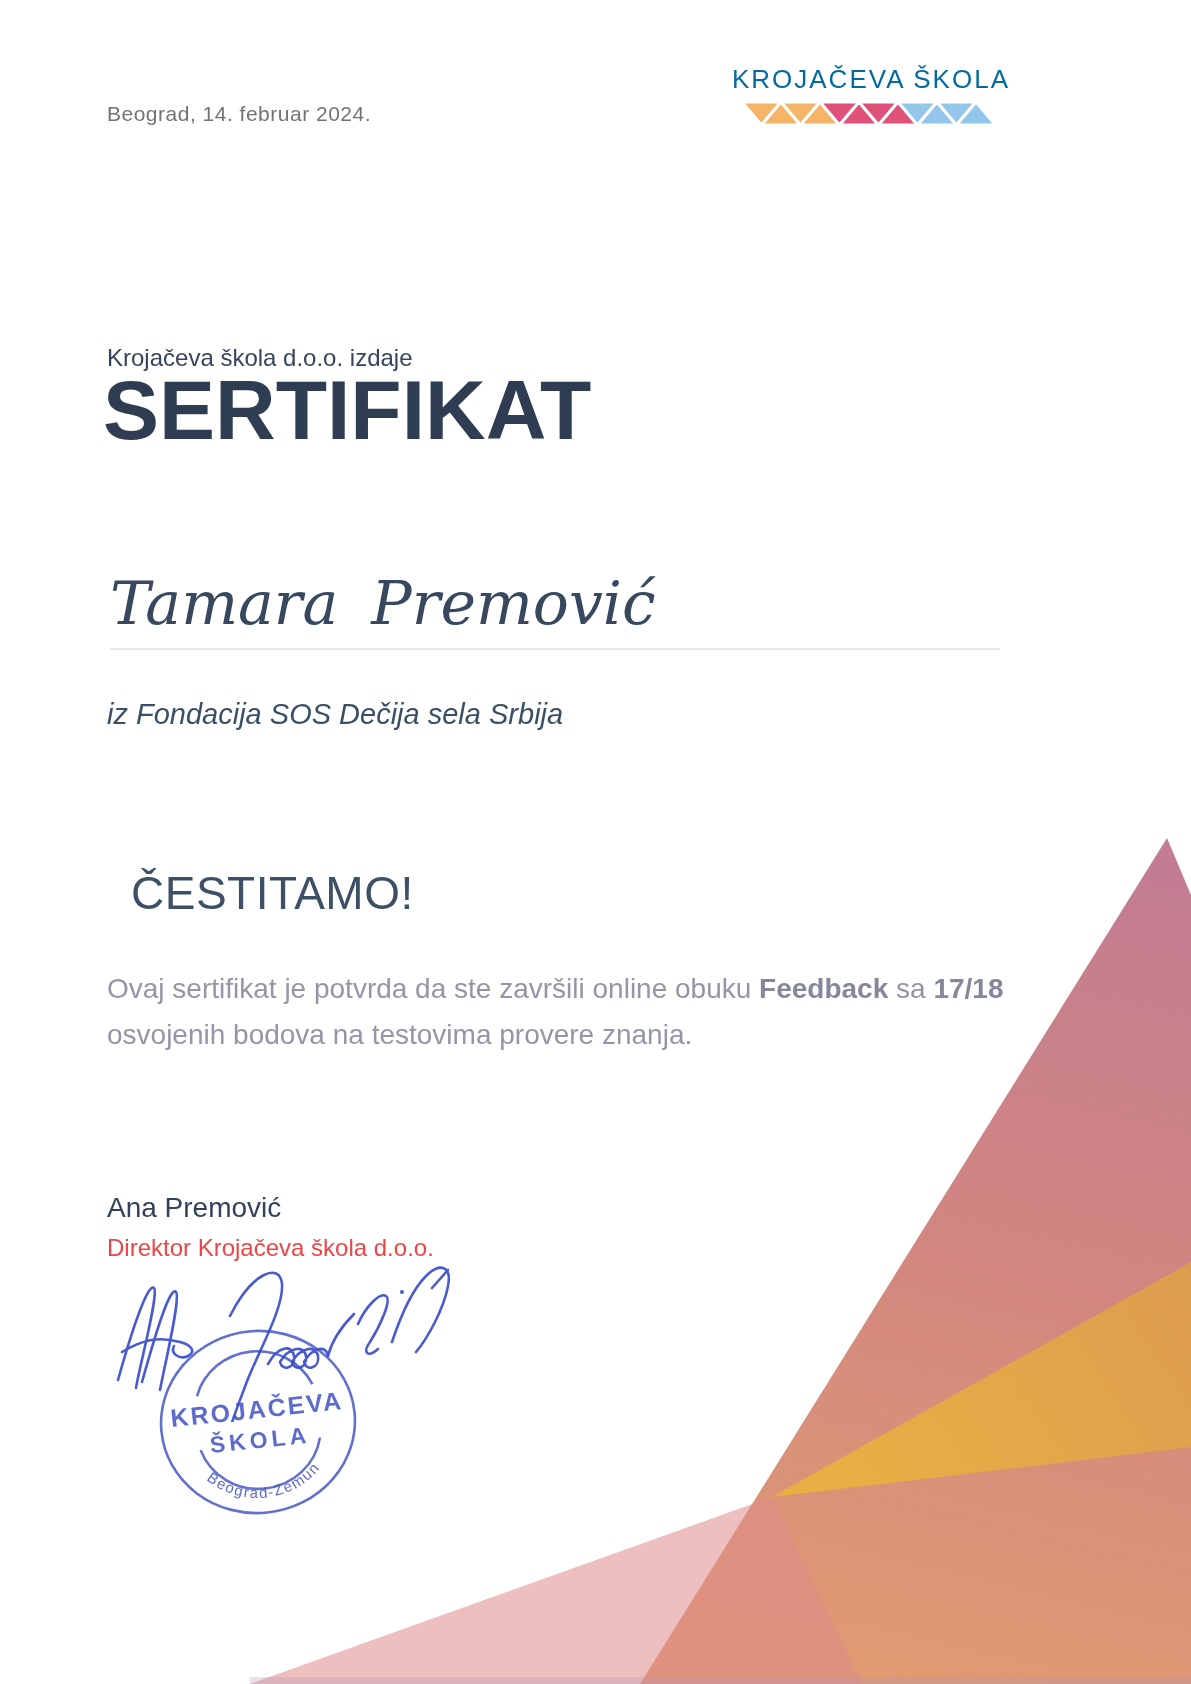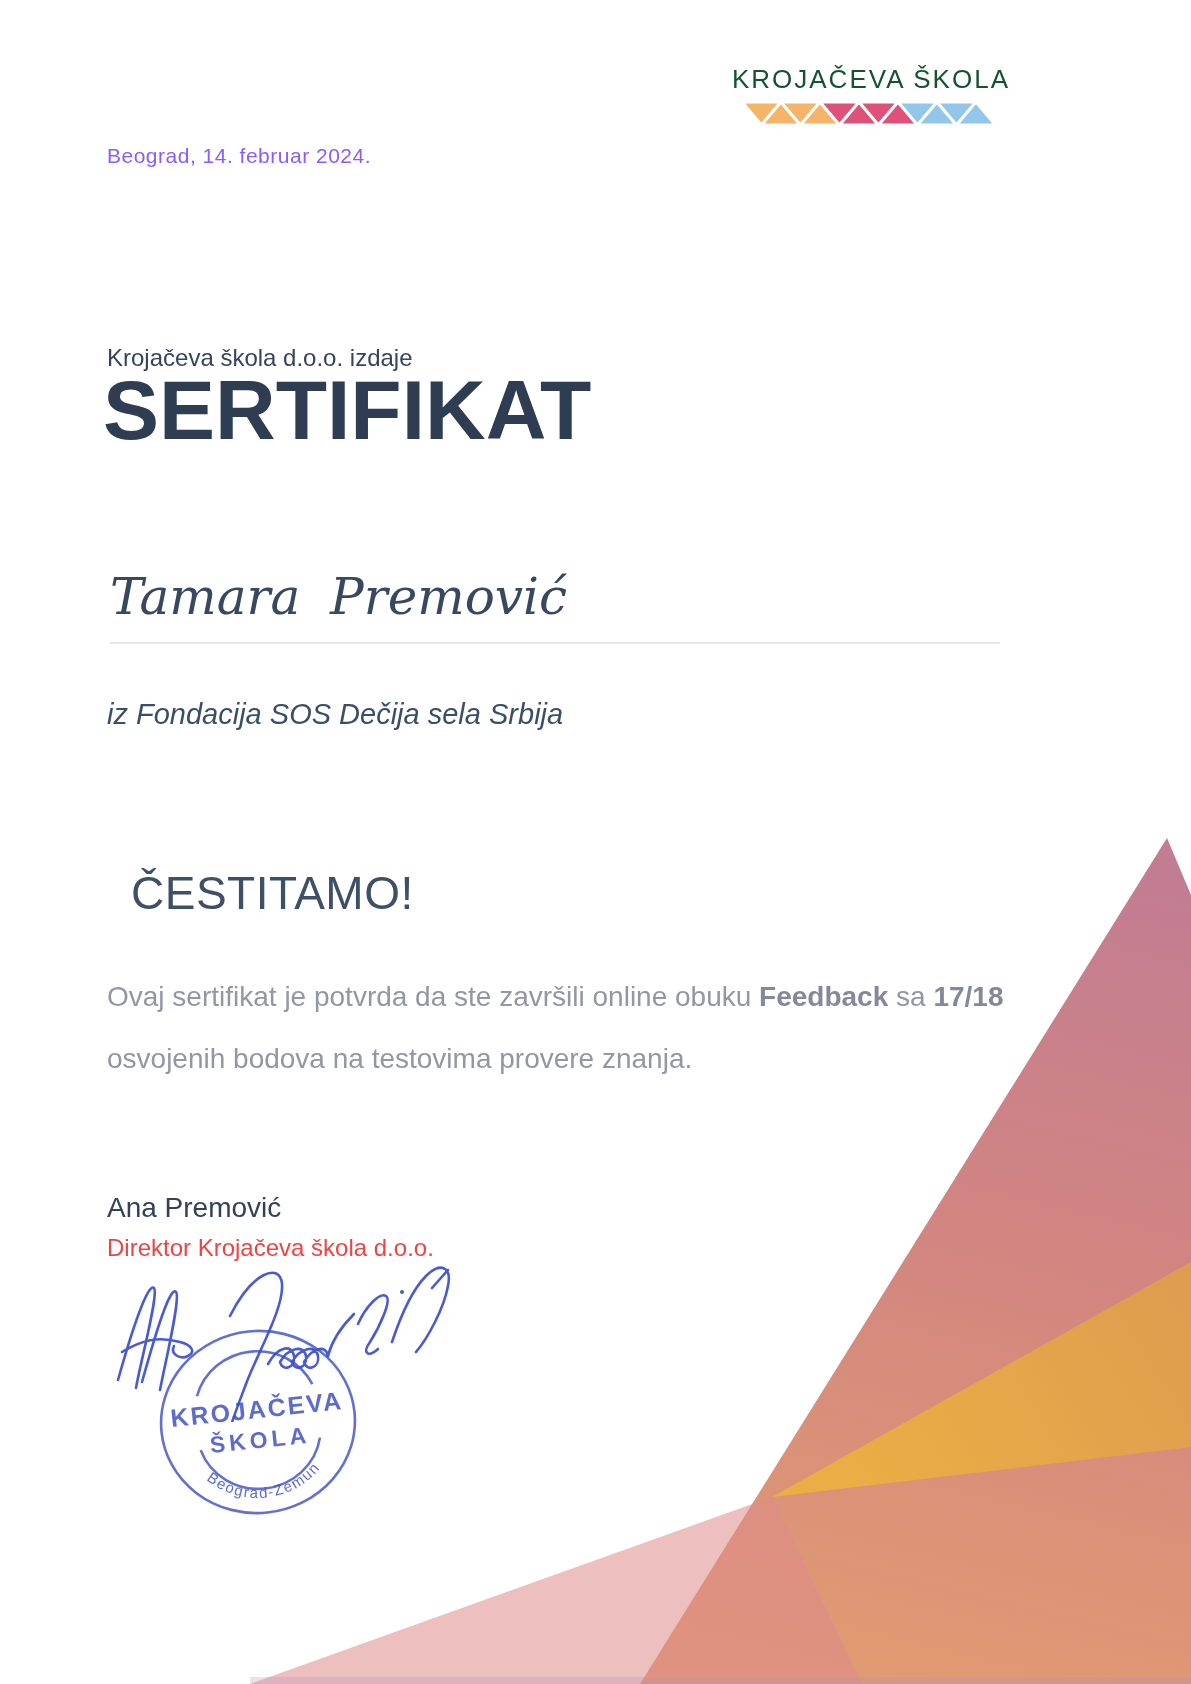--- a/index.html
+++ b/index.html
@@ -1,35 +1,35 @@
 <!DOCTYPE html>
 <html><head>
 <meta charset="utf-8">
 <style>
   html,body{margin:0;padding:0;background:#888;}
   .page{
     position:relative;width:1191px;height:1684px;background:#ffffff;
     overflow:hidden;margin:0 auto;
     font-family:"Liberation Sans","DejaVu Sans",sans-serif;
   }
-  .date{position:absolute;left:107px;top:102px;font-size:21px;color:#8b5cf6;letter-spacing:.5px;margin-top:42px;}
+  .date{position:absolute;left:107px;top:102px;font-size:21px;color:#737373;letter-spacing:.5px;}
   .logo{position:absolute;top:64px;left:690px;width:320px;}
-  .logo-text{font-size:26px;letter-spacing:2px;color:#14532d;text-align:right;white-space:nowrap;}
+  .logo-text{font-size:26px;letter-spacing:2px;color:#0369a1;text-align:right;white-space:nowrap;}
   .logo-triangles{display:block;margin:7px 18px 0 auto;}
   .issuer{position:absolute;left:107px;top:344px;font-size:24px;color:#36455C;}
   .title{position:absolute;left:103px;top:362px;font-size:84px;font-weight:800;color:#2E3D52;letter-spacing:0px;}
   .name{
     position:absolute;left:110px;top:568px;width:890px;
     font-family:"DejaVu Serif","Liberation Serif",serif;font-style:italic;
-    font-size:50px;color:#37485F;border-bottom:2px solid #E7E7EA;
-    padding-bottom:16px;word-spacing:14px;
+    font-size:60px;color:#37485F;border-bottom:2px solid #E7E7EA;
+    padding-bottom:10px;word-spacing:14px;
   }
   .org{position:absolute;left:107px;top:698px;font-size:29px;font-style:italic;color:#3A4F66;font-weight:500;}
   .congrats{position:absolute;left:107px;top:866px;font-size:46px;color:#3E5066;font-weight:500;letter-spacing:.5px;margin-left:24px;}
-  .body-text{position:absolute;left:107px;top:938px;width:960px;font-size:28px;line-height:62px;color:#9496A5;}
+  .body-text{position:absolute;left:107px;top:938px;width:960px;font-size:28px;line-height:46px;color:#9496A5;}
   .body-text b{color:#85889B;font-weight:700;}
   .signer-name{position:absolute;left:107px;top:1192px;font-size:28px;color:#33425A;}
   .signer-title{position:absolute;left:107px;top:1234px;font-size:24px;color:#ef4444;}
   .decor{position:absolute;left:0;top:0;pointer-events:none;}
   .sig{position:absolute;left:96px;top:1252px;}
   .stamp{position:absolute;left:146px;top:1312px;}
 </style>
 </head>
 <body>
 

